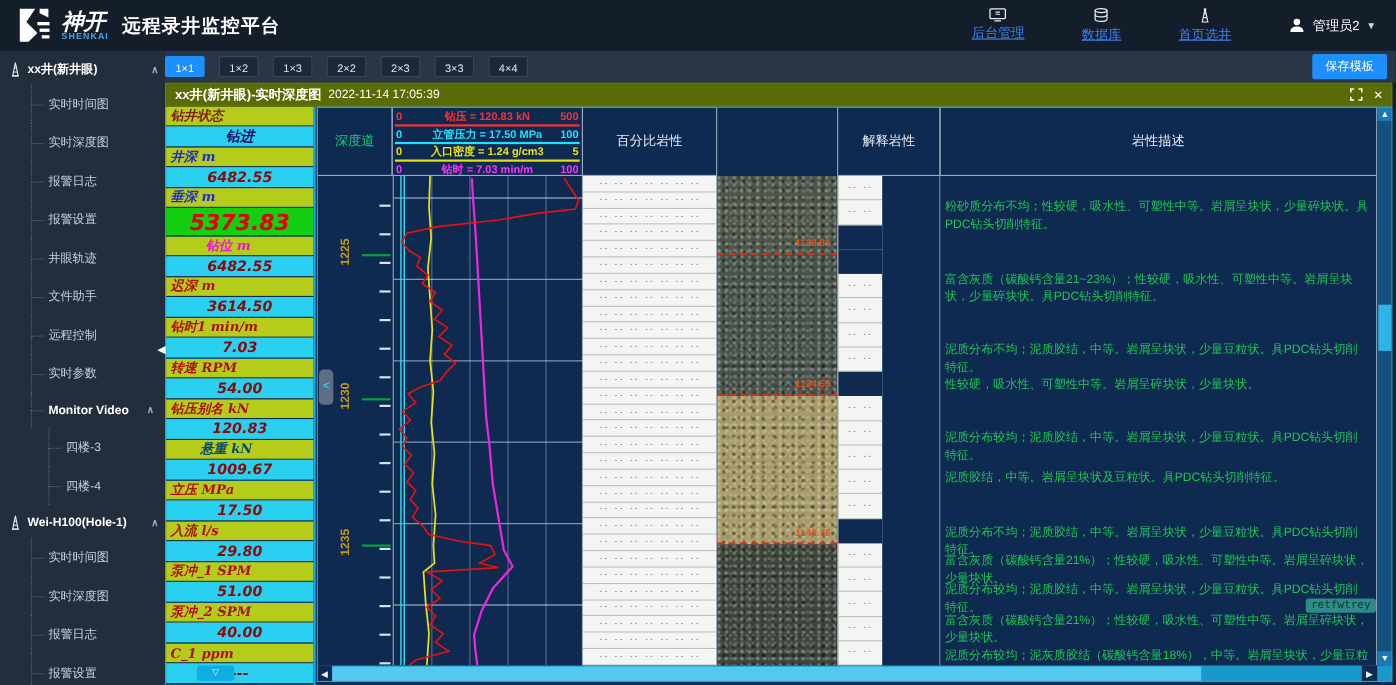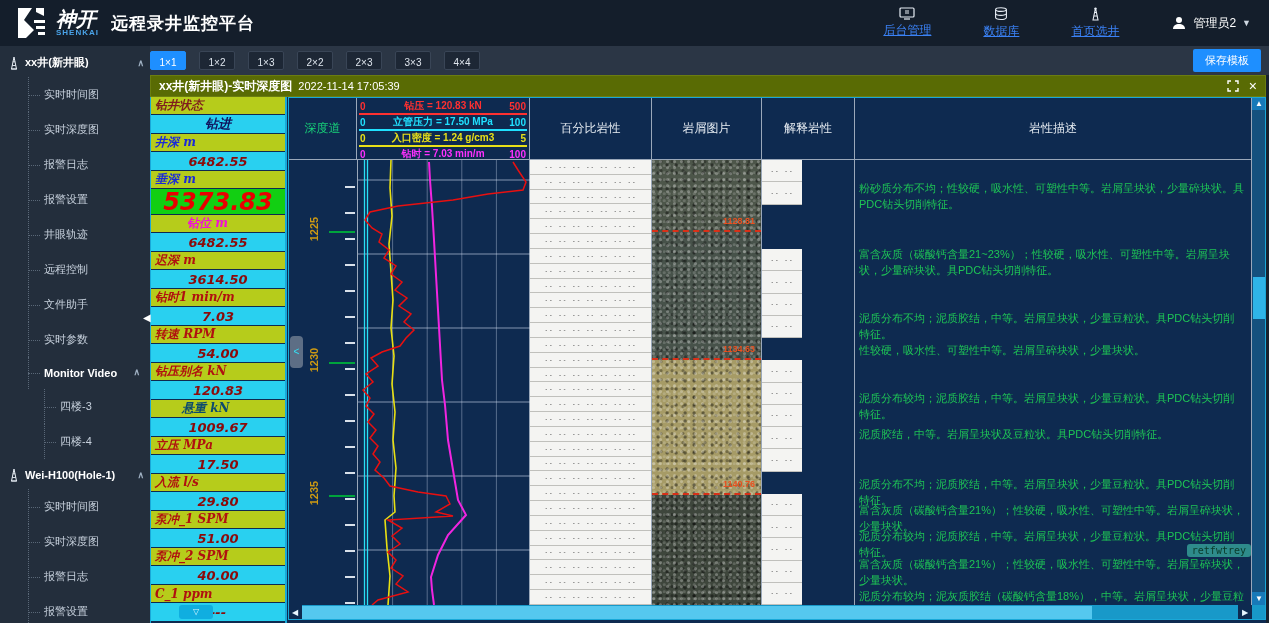--- a/index.html
+++ b/index.html
@@ -45,21 +45,21 @@
   .ptitle .t2{font-size:11px;margin-left:6px;}
   .ptitle .icons{margin-left:auto;display:flex;align-items:center;gap:10px;margin-right:8px;}
   .ptitle .closex{font-size:14px;cursor:pointer;line-height:12px;}
   
   .params{position:absolute;left:150px;top:97px;width:137px;height:526px;display:flex;flex-direction:column;z-index:22;
           border-left:1px solid #19a8d8;border-right:2px solid #19a8d8;box-sizing:border-box;background:#0e2a50;}
   .prow{box-sizing:border-box;border-bottom:1px solid #0e2a50;padding:0 4px;display:flex;align-items:center;overflow:hidden;}
   .prow.lab{height:18px;background:#b6cc1b;font-family:"DejaVu Serif",serif;font-style:italic;font-weight:bold;font-size:12px;}
   .prow.val{height:19px;background:#29d0f0;justify-content:center;font-family:"DejaVu Sans",sans-serif;
             font-style:italic;font-weight:bold;font-size:13px;color:#8c0a0a;position:relative;}
-  .prow.val.big{height:26px;font-size:24px;}
+  .prow.val.big{height:26px;font-size:20px;}
   .ddbtn{position:absolute;left:28px;top:2px;width:34px;height:14px;background:#10aee0;border-radius:3px;color:#d8f6ff;
          font-size:8px;text-align:center;line-height:14px;cursor:pointer;}
   
   .chart{position:absolute;left:288px;top:97px;width:964px;height:523px;z-index:21;}
   .chead{position:absolute;left:0;top:0;width:964px;height:63px;}
   .ccell{position:absolute;top:0;height:63px;box-sizing:border-box;border:1px solid #9aa8ba;display:flex;align-items:center;justify-content:center;}
   .ccell .htxt{color:#e6ecf2;font-size:12px;}
   .depthhead .htxt{color:#17d078;font-size:12px;}
   .legendcell{flex-direction:column;justify-content:space-between;padding:1px 2px;align-items:stretch;}
   .legrow{position:relative;height:15px;font-size:10px;font-weight:bold;display:flex;align-items:flex-end;}
@@ -186,22 +186,22 @@
             <path d="M4.2 9.5 h3.6 M4.8 5.8 h2.4 M3 13 h6" stroke="#e8eef5" stroke-width="0.9"></path>
           </svg>
           <span>xx井(新井眼)</span>
           <span class="wcaret">∧</span>
         </div>
         <div class="leaf">实时时间图</div>
         <div class="leaf">实时深度图</div>
         <div class="leaf">报警日志</div>
         <div class="leaf">报警设置</div>
         <div class="leaf">井眼轨迹</div>
+        <div class="leaf">文件助手</div>
         <div class="leaf">远程控制</div>
-        <div class="leaf">文件助手</div>
         <div class="leaf">实时参数</div>
         <div class="leaf groupnode">Monitor Video<span class="wcaret">∧</span></div>
         <div class="leaf sub">四楼-3</div>
         <div class="leaf sub">四楼-4</div>
         <div class="well">
           <svg width="12" height="14" viewBox="0 0 12 14">
             <path d="M3.5 13 L6 1 L8.5 13 Z" fill="none" stroke="#e8eef5" stroke-width="1"></path>
             <path d="M4.2 9.5 h3.6 M4.8 5.8 h2.4 M3 13 h6" stroke="#e8eef5" stroke-width="0.9"></path>
           </svg>
           <span>Wei-H100(Hole-1)</span>
@@ -281,23 +281,20 @@
           </div>
           <div class="legrow" style="color: rgb(255, 48, 255); border-bottom: 2px solid rgb(255, 48, 255);">
             <span class="mn">0</span>
             <span class="nm">钻时 = 7.03 min/m</span>
             <span class="mx">100</span>
           </div>
         </div>
       <div class="ccell" style="left:241px;width:123px;">
         <span class="htxt">百分比岩性</span>
       </div>
-      <div class="ccell" style="left:363px;width:111px;">
-        <span class="htxt">岩屑图片</span>
-      </div>
       <div class="ccell" style="left:473px;width:94px;">
         <span class="htxt">解释岩性</span>
       </div>
       <div class="ccell" style="left:566px;width:398px;">
         <span class="htxt">岩性描述</span>
       </div>
     </div>
 
     <div class="cbody">
       <div class="col depthcol" id="depthcol" style="left:0;width:69px;">

